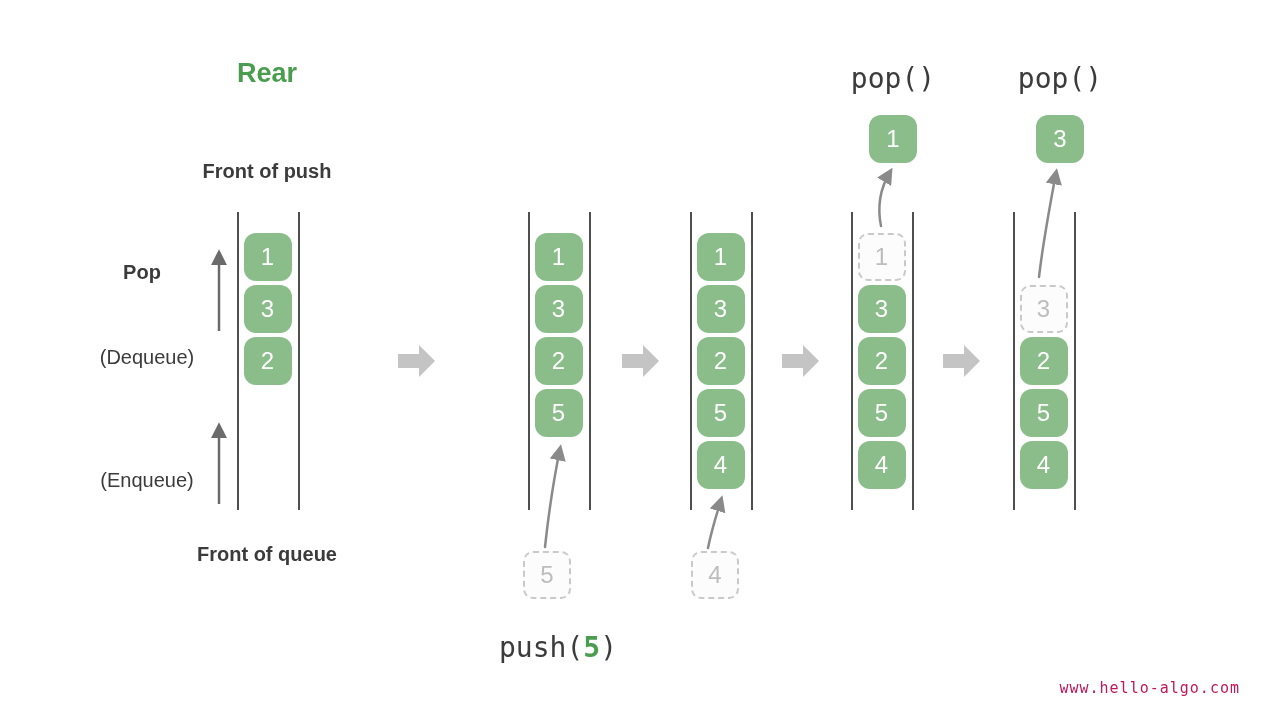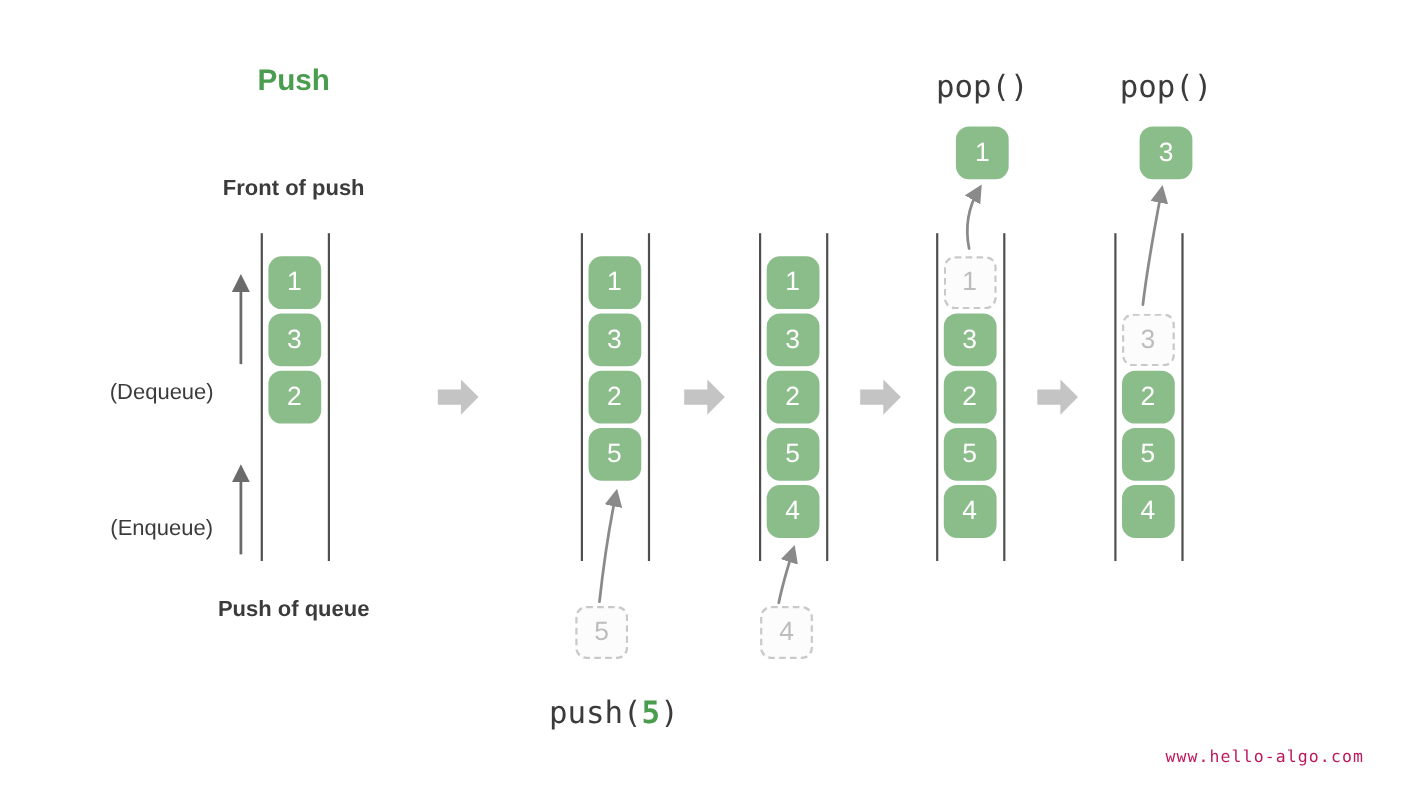--- a/index.html
+++ b/index.html
@@ -61,25 +61,26 @@
     <polygon points="622,354 643,354 643,345 659,361 643,377 643,368 622,368" fill="#C4C4C4"></polygon>
     <polygon points="782,354 803,354 803,345 819,361 803,377 803,368 782,368" fill="#C4C4C4"></polygon>
     <polygon points="943,354 964,354 964,345 980,361 964,377 964,368 943,368" fill="#C4C4C4"></polygon>
 
     <path d="M 545 547 C 549 510 554 478 560 449" fill="none" stroke="#8A8A8A" stroke-width="2.5" stroke-linecap="round" marker-end="url(#ah-gray)"></path>
     <path d="M 708 548 C 711 533 716 516 721 500" fill="none" stroke="#8A8A8A" stroke-width="2.5" stroke-linecap="round" marker-end="url(#ah-gray)"></path>
     <path d="M 881 226 C 877 206 881 187 890 172" fill="none" stroke="#8A8A8A" stroke-width="2.5" stroke-linecap="round" marker-end="url(#ah-gray)"></path>
     <path d="M 1039 277 C 1043 242 1050 205 1056 173" fill="none" stroke="#8A8A8A" stroke-width="2.5" stroke-linecap="round" marker-end="url(#ah-gray)"></path>
   </svg>
 
-  <div class="title" style="left:167px; top:58px; width:200px;">Push</div>
+  <div class="title" style="left:167px; top:58px; width:200px;">Rear</div>
   <div class="lbl bold" style="left:147px; top:160px; width:240px;">Front of push</div>
+  <div class="lbl bold" style="left:42px; top:261px; width:200px;">Pop</div>
   <div class="lbl" style="left:47px; top:298px; width:200px;margin-top:48px;">(Dequeue)</div>
   <div class="lbl" style="left:47px; top:469px; width:200px;">(Enqueue)</div>
-  <div class="lbl bold" style="left:167px; top:543px; width:200px;">Push of queue</div>
+  <div class="lbl bold" style="left:167px; top:543px; width:200px;">Front of queue</div>
 
   <div class="wall" style="left:237px"></div>
   <div class="wall" style="left:298px"></div>
   <div class="wall" style="left:528px"></div>
   <div class="wall" style="left:589px"></div>
   <div class="wall" style="left:690px"></div>
   <div class="wall" style="left:751px"></div>
   <div class="wall" style="left:851px"></div>
   <div class="wall" style="left:912px"></div>
   <div class="wall" style="left:1013px"></div>

